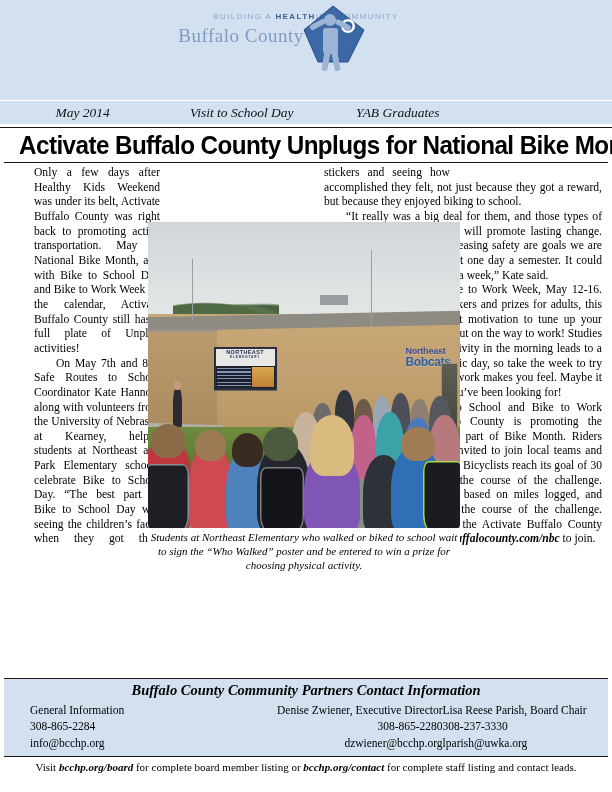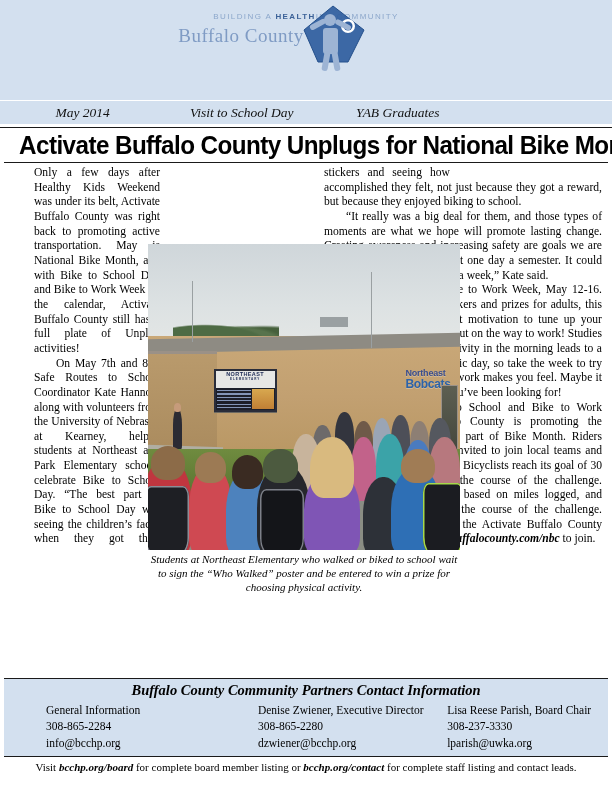--- a/index.html
+++ b/index.html
@@ -139,21 +139,21 @@
     margin: 0;
     text-indent: 22px;
     text-align: justify;
   }
   .cols p.noindent { text-indent: 0; }
 
   
   .photo-block {
     position: absolute;
     left: 148px;
-    top: 78px;
+    top: 56px;
     width: 312px;
     z-index: 5;
     background: #fff;
   }
   .photo {
     width: 312px;
     height: 306px;
     position: relative;
     overflow: hidden;
     background: #8a8d84;
@@ -280,25 +280,25 @@
     font-style: italic;
     font-weight: bold;
     font-size: 14.5px;
     font-family: "Liberation Serif", serif;
     margin-bottom: 3px;
   }
   .footer-cols {
     display: flex;
     font-size: 11.5px;
     line-height: 1.42;
-    padding-left: 42px;
+    padding-left: 26px;
   }
   .fcol { }
   .fcol:nth-child(1) { width: 224px; }
-  .fcol:nth-child(2) { width: 200px; }
+  .fcol:nth-child(2) { width: 200px; text-align: right; }
   .fcol:nth-child(3) { width: 170px; }
 
   .footer-note {
     font-size: 11px;
     padding: 4px 4px 0 4px;
     margin: 0 4px;
     text-align: center;
   }
   .bold-italic { font-weight: bold; font-style: italic; }
 </style>

